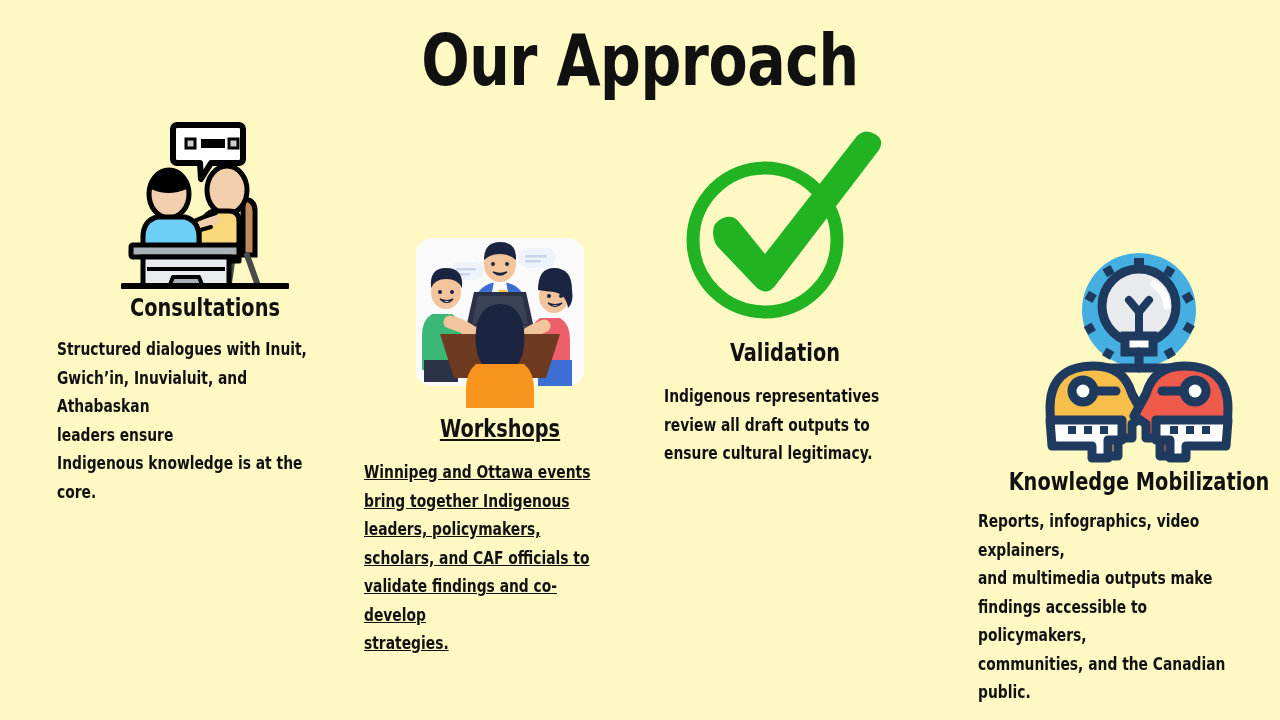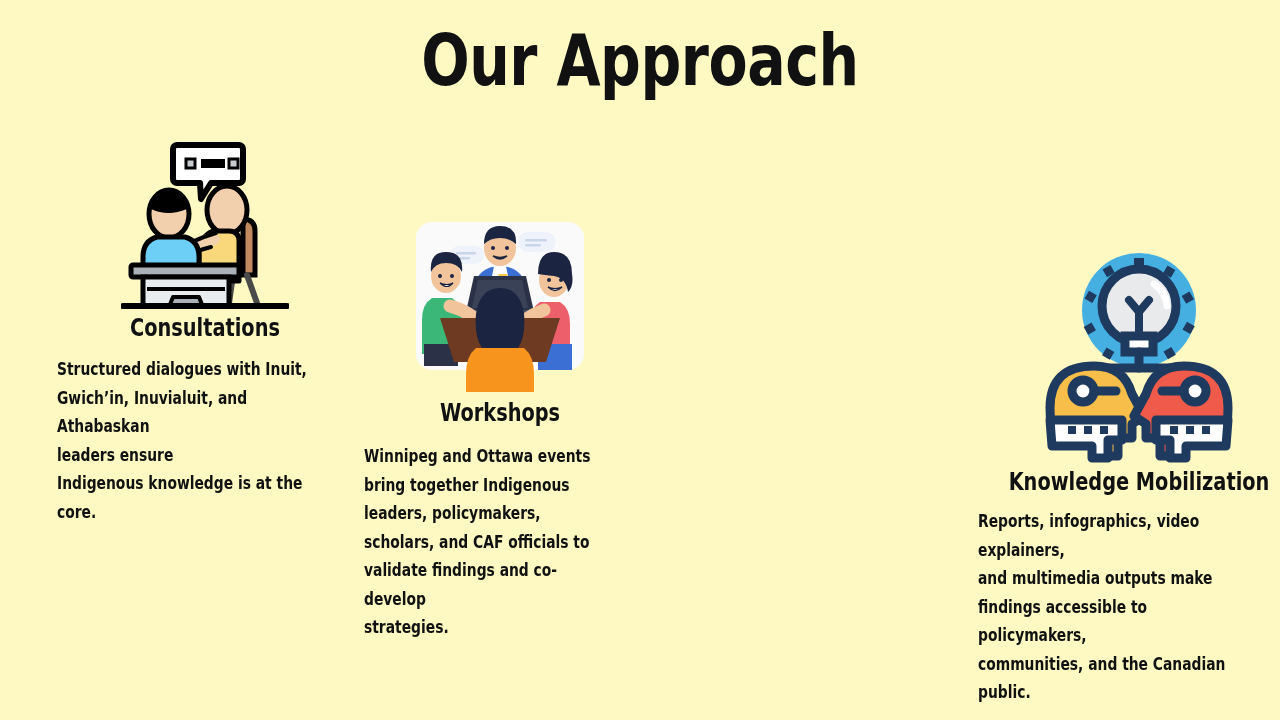--- a/index.html
+++ b/index.html
@@ -56,26 +56,26 @@
     font-weight: 700;
     font-size: 17.5px;
     line-height: 28.5px;
     color: #111111;
     transform: scaleX(0.88);
     transform-origin: left top;
     white-space: pre-line;
   }
 
   
-  #block-consultations { left: 40px; top: 134px; width: 330px; }
+  #block-consultations { left: 40px; top: 114px; width: 330px; }
   #block-consultations .icon-wrap { width: 330px; height: 175px; display:flex; align-items:flex-end; justify-content:center; }
   #block-consultations .block-heading { width: 330px; margin-top: 4px; transform-origin: center top; }
   #block-consultations .block-body { margin-top: 12px; margin-left: 17px; }
 
-  #block-workshops { left: 350px; top: 212px; width: 300px; }
+  #block-workshops { left: 350px; top: 228px; width: 300px; text-decoration: underline; }
   #block-workshops .icon-wrap { width: 300px; height: 180px; display:flex; align-items:flex-end; justify-content:center; }
   #block-workshops .block-heading { width: 300px; margin-top: 6px; transform-origin: center top; }
   #block-workshops .block-body { margin-top: 14px; margin-left: 14px; }
 
   #block-validation { left: 650px; top: 128px; width: 270px; }
   #block-validation .icon-wrap { width: 270px; height: 200px; display:flex; align-items:flex-end; justify-content:center; }
   #block-validation .block-heading { width: 270px; margin-top: 10px; transform-origin: center top; }
   #block-validation .block-body { margin-top: 14px; margin-left: 14px; }
 
   #block-knowledge { left: 984px; top: 243px; width: 310px; }
@@ -188,20 +188,32 @@
     </div>
     <div class="block-heading">Workshops</div>
     <div class="block-body">Winnipeg and Ottawa events
 bring together Indigenous
 leaders, policymakers,
 scholars, and CAF officials to
 validate findings and co-develop
 strategies.</div>
   </div>
 
+  <div class="block" id="block-validation">
+    <div class="icon-wrap">
+      <svg width="216" height="200" viewBox="0 0 216 200" aria-hidden="true">
+        <circle cx="88" cy="112" r="72" fill="none" stroke="#22b322" stroke-width="13"></circle>
+        <path d="M36 104 q0 -10 10 -14 q10 -4 16 4 l26 32 l92 -118 q8 -8 18 -2 q10 6 4 16 l-104 136 q-8 10 -18 2 l-40 -42 q-4 -6 -4 -14 z" fill="#22b322"></path>
+      </svg>
+    </div>
+    <div class="block-heading">Validation</div>
+    <div class="block-body">Indigenous representatives
+review all draft outputs to
+ensure cultural legitimacy.</div>
+  </div>
 
   <div class="block" id="block-knowledge">
     <div class="icon-wrap">
       <svg width="226" height="215" viewBox="0 0 226 215" aria-hidden="true">
 
         <circle cx="113" cy="62" r="57" fill="#45afe2"></circle>
         <g fill="#1e3a5f">
           <rect x="108" y="10" width="10" height="10"></rect>
           <rect x="139" y="19" width="9" height="9" transform="rotate(30 143 23)"></rect>
           <rect x="158" y="45" width="9" height="9" transform="rotate(60 162 49)"></rect>

